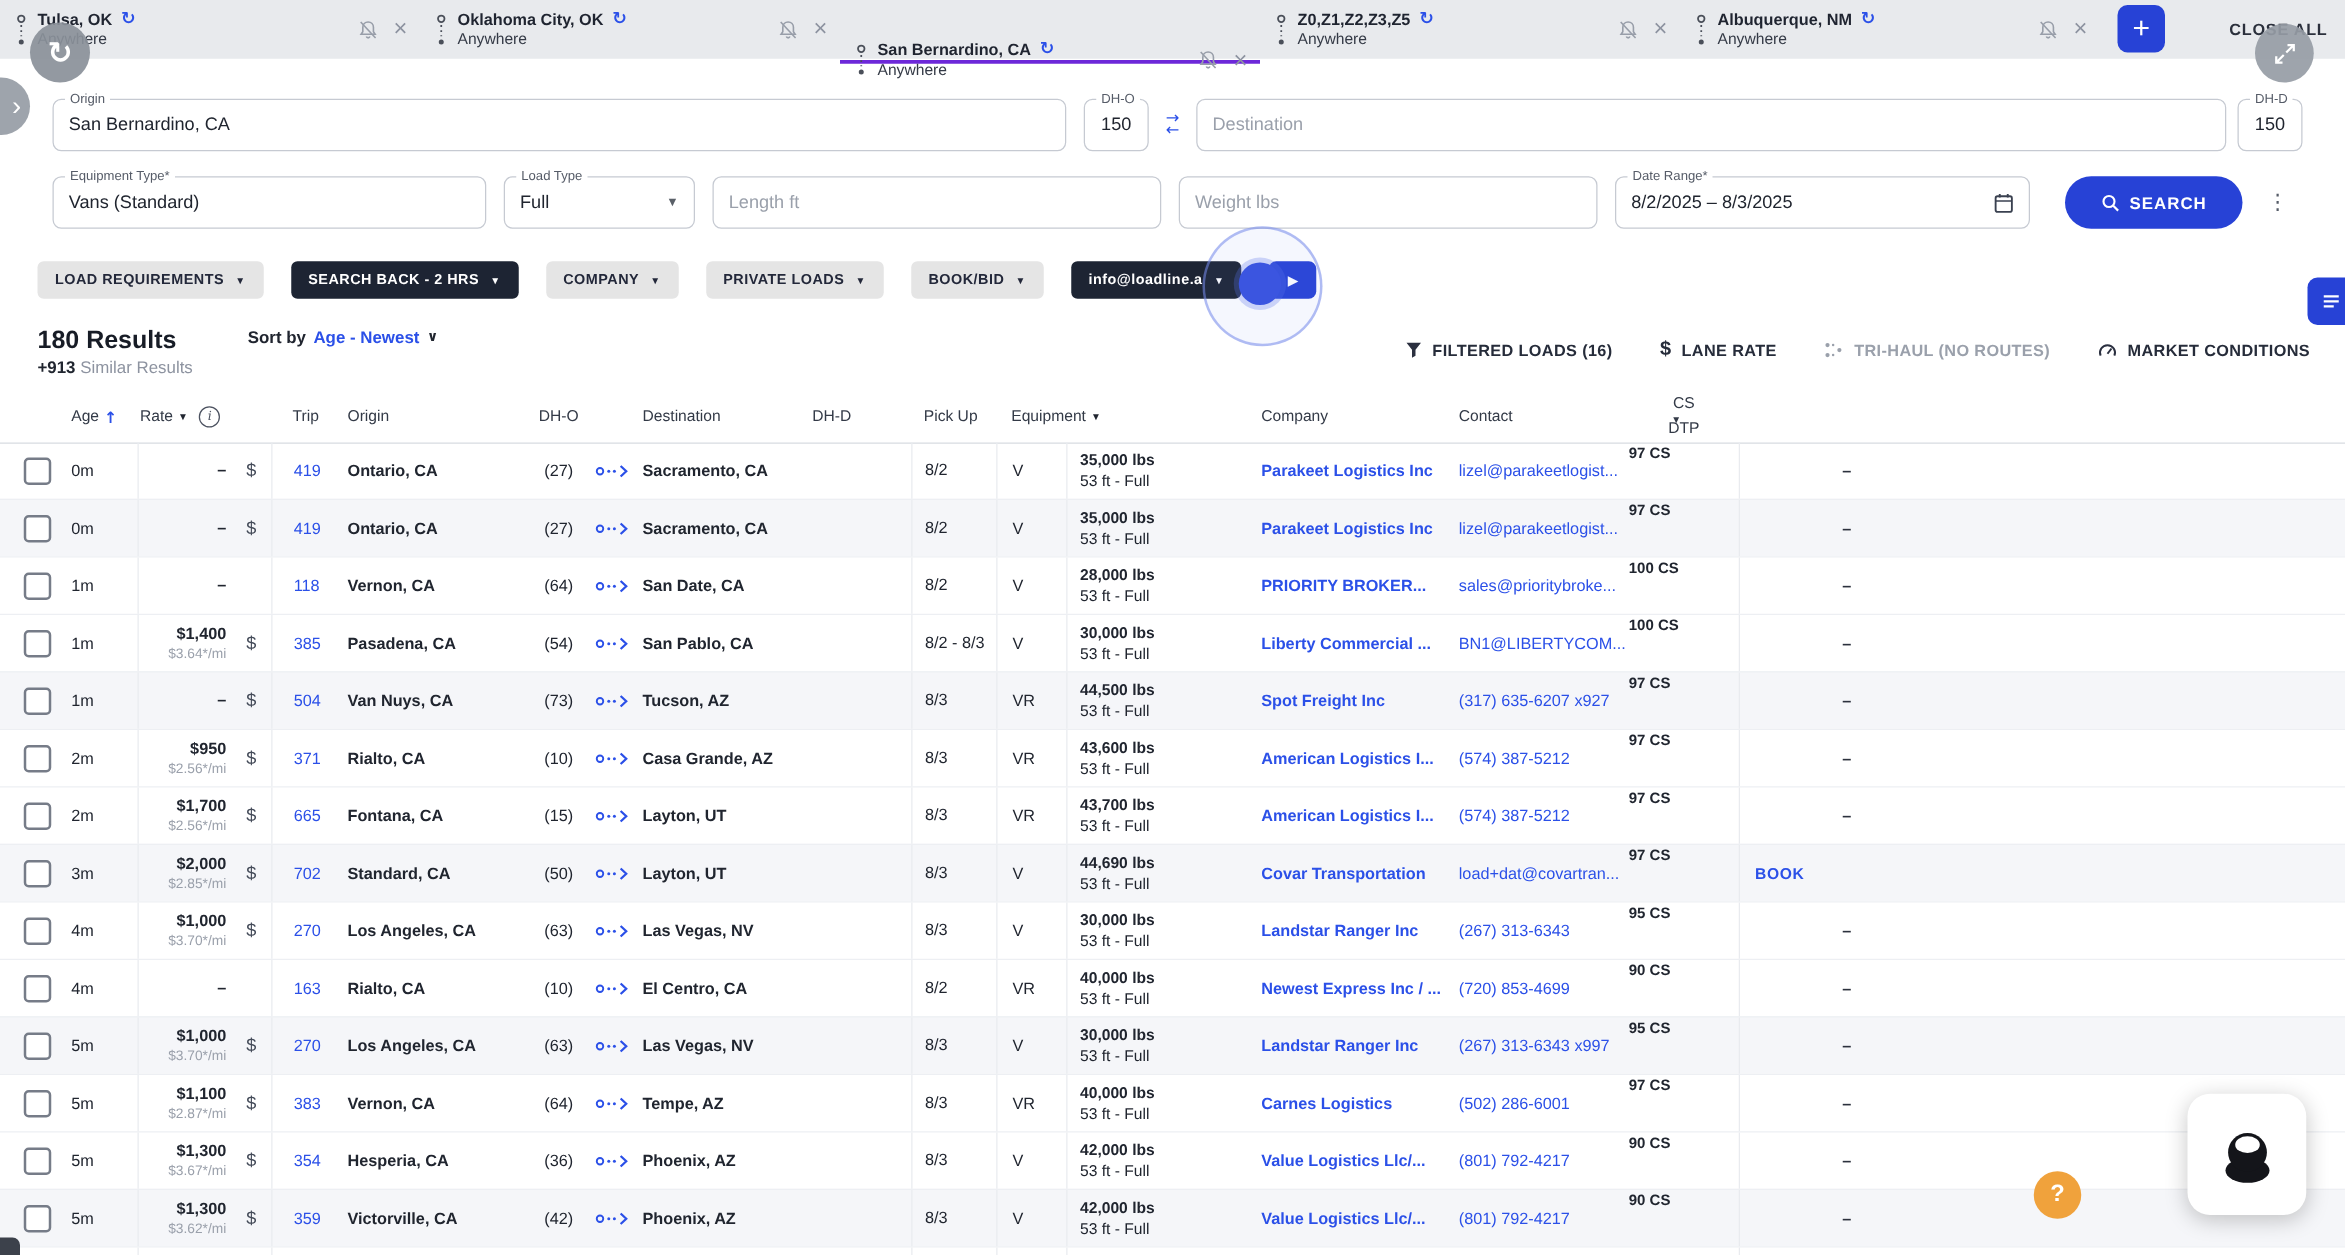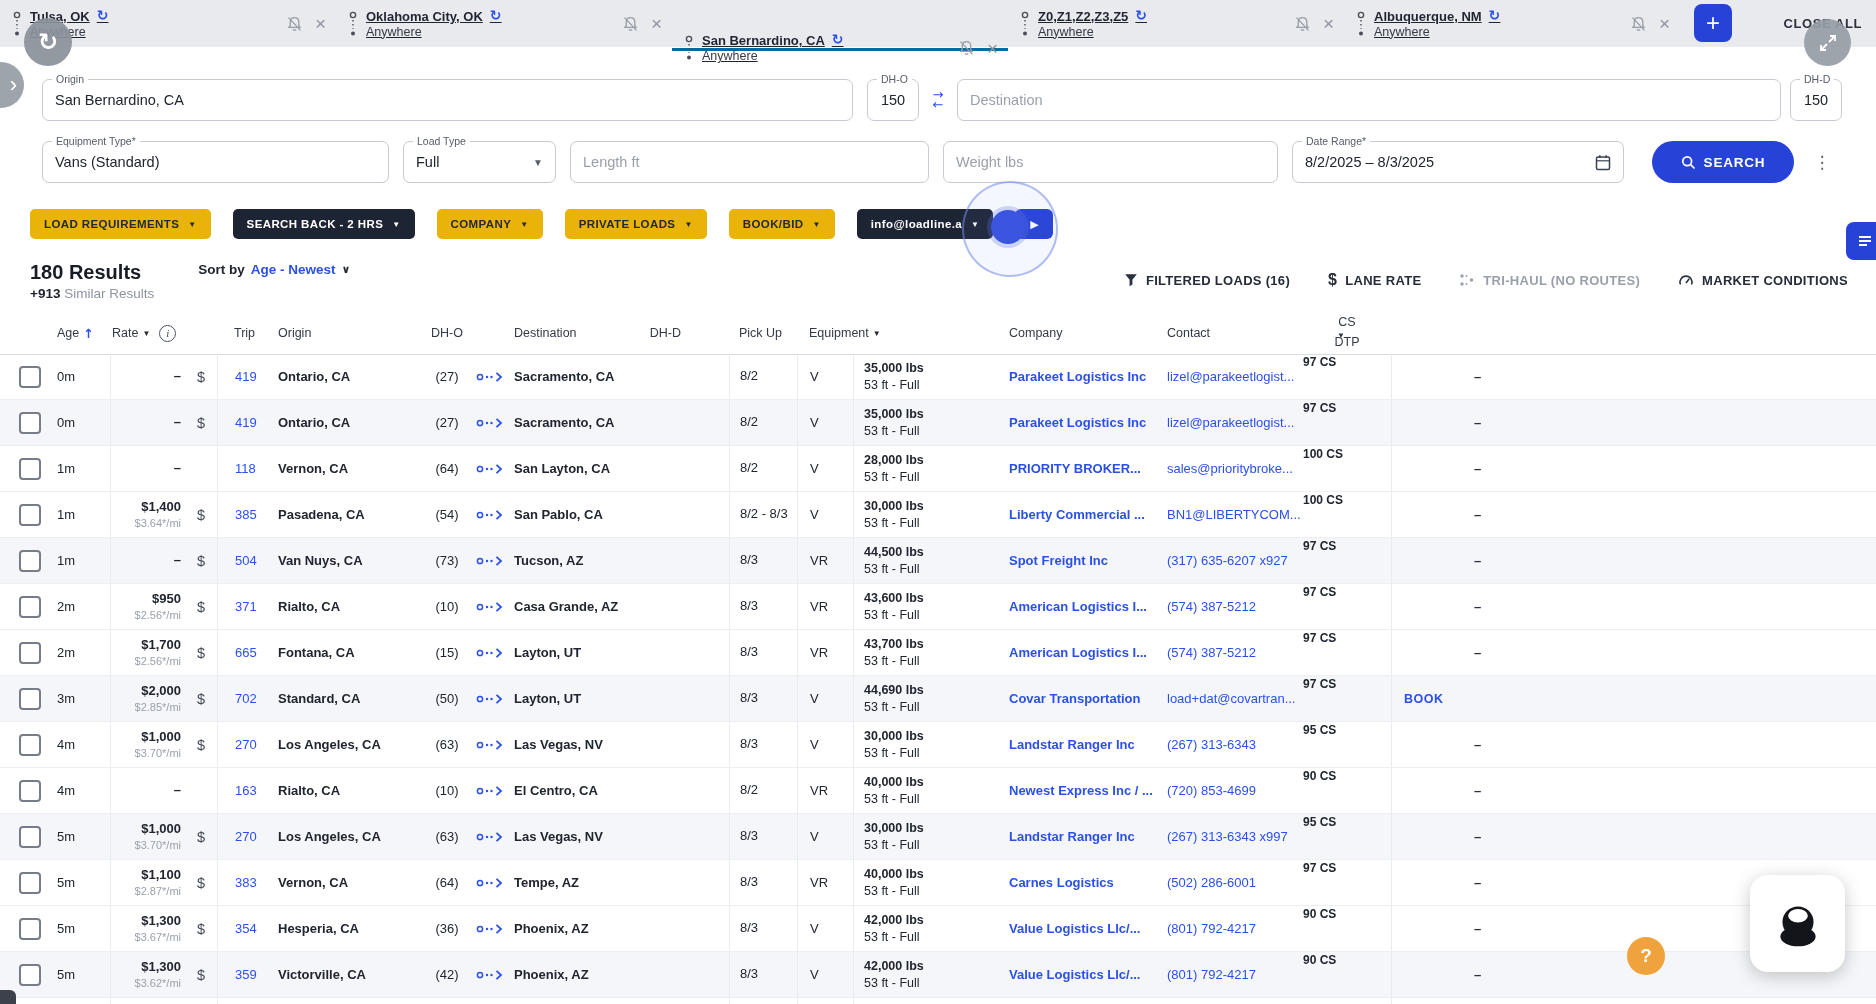--- a/index.html
+++ b/index.html
@@ -5,23 +5,23 @@
   html,body{margin:0;padding:0;background:#fff;}
   #app{position:relative;width:1876px;height:1004px;overflow:hidden;background:#fff;
        font-family:"Liberation Sans","DejaVu Sans",sans-serif;color:#20252f;}
 
   
   .tabbar{position:absolute;left:0;top:0;width:1876px;height:47px;background:#e8eaed;
           display:flex;align-items:stretch;}
   .tab-list{display:flex;}
   .tab{width:336px;display:flex;align-items:center;padding:0 10px 0 12px;box-sizing:border-box;
        position:relative;cursor:pointer;}
-  .tab.active{background:#fff;border-bottom:3px solid #0369a1;margin-top:48px;}
+  .tab.active{background:#fff;border-bottom:3px solid #6d28d9;margin-top:48px;}
   .tab .od-icon{margin-right:8px;flex:0 0 auto;}
-  .tab .t-text{min-width:0;line-height:1.25;text-decoration:underline;}
+  .tab .t-text{min-width:0;line-height:1.25;}
   .tab .t-city{font-size:13px;font-weight:700;color:#1f2430;white-space:nowrap;}
   .tab .t-sub{font-size:12.5px;color:#343a46;}
   .tab .refresh{color:#2b50e8;font-family:"DejaVu Sans",sans-serif;font-size:14px;font-weight:700;
                 margin-left:7px;vertical-align:1px;}
   .tab .t-right{margin-left:auto;display:flex;align-items:center;gap:12px;}
   .tab .x{font-size:19px;color:#8d93a0;line-height:1;}
   .add-tab{width:38px;height:38px;margin:4px 0 0 14px;border:none;border-radius:8px;background:#2742d6;
            color:#fff;font-size:24px;line-height:1;cursor:pointer;flex:0 0 auto;}
   .close-all{margin-left:auto;margin-right:14px;align-self:center;font-size:13px;font-weight:700;
              letter-spacing:.6px;color:#2b303c;}
@@ -50,21 +50,21 @@
         color:#2b50e8;font-size:13px;line-height:10px;font-family:"DejaVu Sans",sans-serif;}
   .sel-caret{color:#5a6068;font-size:10px;margin-left:auto;}
   .search-btn{flex:0 0 142px;height:42px;border:none;border-radius:22px;background:#2742d6;color:#fff;
               font-size:13.5px;font-weight:700;letter-spacing:.8px;display:flex;align-items:center;
               justify-content:center;gap:8px;cursor:pointer;font-family:inherit;}
   .kebab{flex:0 0 20px;display:flex;align-items:center;justify-content:center;color:#565c68;
          font-size:17px;font-family:"DejaVu Sans",sans-serif;}
 
   
   .chips{position:absolute;left:30px;top:209px;display:flex;gap:22px;height:30px;align-items:center;}
-  .chip{height:30px;border-radius:5px;background:#eab308;color:#23283a;font-size:11.5px;font-weight:700;
+  .chip{height:30px;border-radius:5px;background:#e5e5e5;color:#23283a;font-size:11.5px;font-weight:700;
         letter-spacing:.4px;display:flex;align-items:center;gap:9px;padding:0 14px;cursor:pointer;white-space:nowrap;}
   .chip .caret{font-size:8px;}
   .chip.dark{background:#1d2433;color:#fff;}
   .play-btn{width:38px;height:30px;border:none;border-radius:6px;background:#2742d6;color:#fff;
             font-size:11px;display:flex;align-items:center;justify-content:center;cursor:pointer;}
   .click-ring{position:absolute;left:962px;top:181px;width:92px;height:92px;border-radius:50%;
               border:2px solid rgba(118,138,235,.55);background:rgba(120,140,235,.07);z-index:40;pointer-events:none;}
   .click-dot{position:absolute;left:991px;top:210px;width:34px;height:34px;border-radius:50%;
              background:#3b55e0;box-shadow:0 0 0 4px rgba(90,115,235,.28);z-index:41;pointer-events:none;}
 
@@ -546,21 +546,21 @@
     <div class="c cell-origin">Vernon, CA</div>
     <div class="c cell-dho">(64)</div>
     <div class="c cell-route">
       <svg width="28" height="12" viewBox="0 0 28 12">
         <circle cx="4" cy="6" r="2.6" stroke="#2b50e8" stroke-width="1.5" fill="none"></circle>
         <circle cx="11" cy="6" r="1.2" fill="#2b50e8"></circle>
         <circle cx="15.5" cy="6" r="1.2" fill="#2b50e8"></circle>
         <path d="M20.5 1.8 25 6l-4.5 4.2" stroke="#2b50e8" stroke-width="1.8" fill="none"></path>
       </svg>
     </div>
-    <div class="c cell-dest">San Layton, CA</div>
+    <div class="c cell-dest">San Date, CA</div>
     <div class="c cell-pickup">8/2</div>
     <div class="c cell-equip">V</div>
     <div class="c cell-weight">
       <div class="w-lbs">28,000 lbs</div>
       <div class="w-dims">53 ft - Full</div>
     </div>
     <div class="c cell-company">PRIORITY BROKER...</div>
     <div class="c cell-contact">sales@prioritybroke...</div>
     <div class="c cell-cs">
       <div class="cs-v">100 CS</div>

